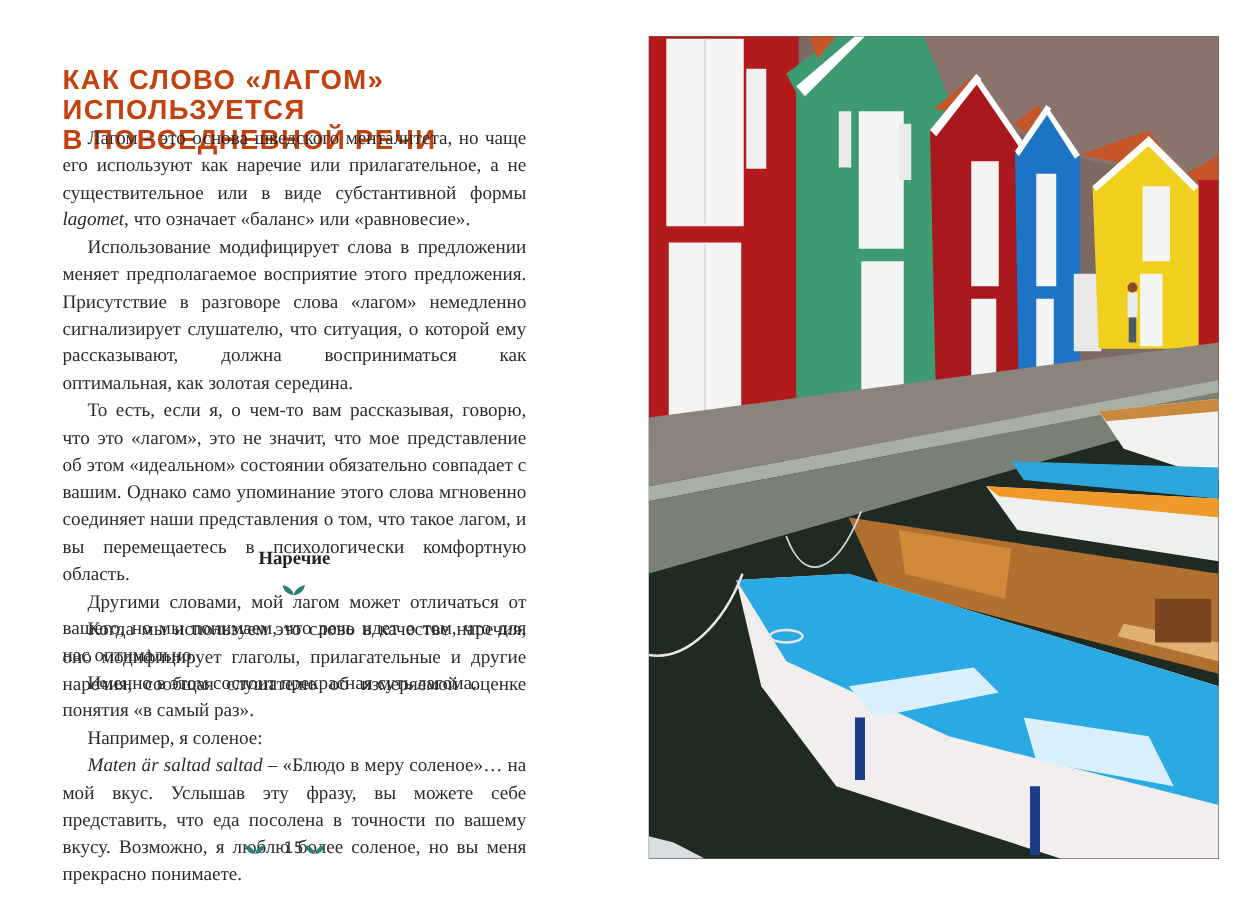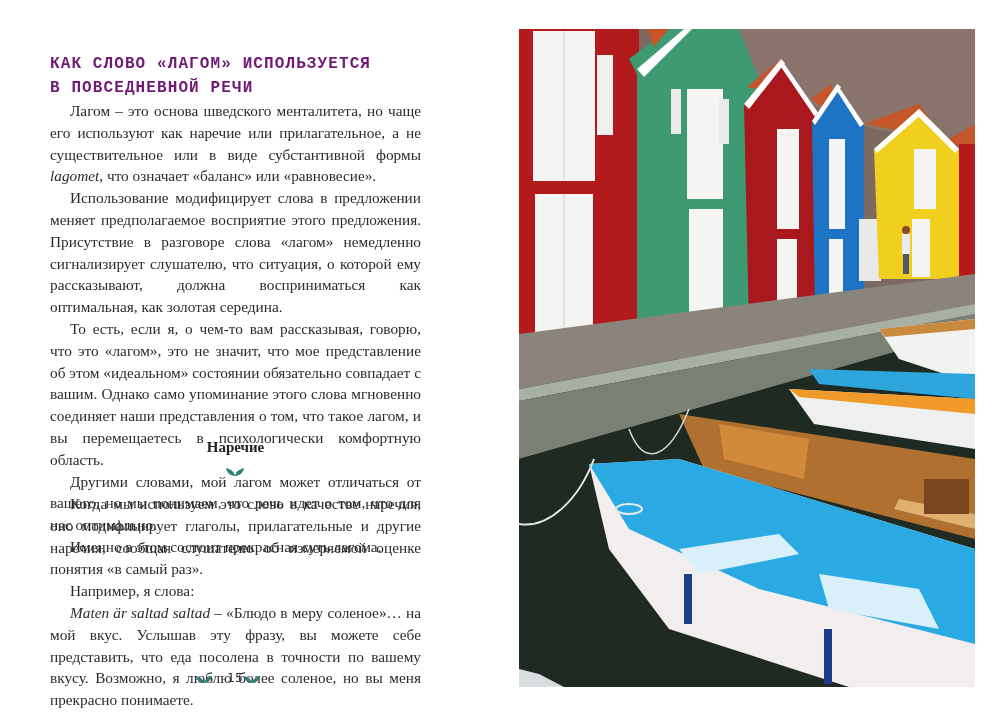--- a/index.html
+++ b/index.html
@@ -3,22 +3,22 @@
 <meta charset="utf-8">
 <style>
   html, body { margin: 0; padding: 0; }
   body {
     width: 1001px; height: 719px; background: #ffffff; position: relative; overflow: hidden;
     font-family: "DejaVu Serif", "Liberation Serif", serif; color: #2a2a2a;
   }
   .page-left { position: absolute; left: 0; top: 0; width: 500px; height: 719px; }
   .title {
     position: absolute; left: 50px; top: 52px; width: 400px;
-    font-family: Liberation Mono, monospace; font-weight: bold;
-    font-size: 16px; line-height: 24px; letter-spacing: 1.1px; color: #701a75;
+    font-family: Liberation Sans, sans-serif; font-weight: bold;
+    font-size: 22px; line-height: 24px; letter-spacing: 1.1px; color: #c2410c;
   }
   .title span { display: block; }
   .body-text {
     position: absolute; left: 50px; width: 371px;
     font-family: "Liberation Serif", "DejaVu Serif", serif; font-size: 15.3px; line-height: 21.8px;
     color: #2b2b2b; text-align: justify;
   }
   .body-text p { margin: 0; text-indent: 20px; }
   .block1 { top: 100px; }
   .subhead {
@@ -60,21 +60,21 @@
 
   <div class="subhead">Наречие</div>
 
   <svg class="leaf-orn" viewBox="0 0 18 10">
     <path d="M9 9 C6 9 1 7 0 1 C4 2 8 4 9 9 Z" fill="#2f7f78"></path>
     <path d="M9 9 C12 9 17 7 18 1 C14 2 10 4 9 9 Z" fill="#2f7f78"></path>
   </svg>
 
   <div class="body-text block2">
     <p>Когда мы используем это слово в качестве наречия, оно модифицирует глаголы, прилагательные и другие наречия, сообщая слушателю об измеряемой оценке понятия «в самый раз».</p>
-    <p>Например, я слова:</p>
+    <p>Например, я соленое:</p>
     <p><span class="em">Maten är saltad saltad</span><span> – «Блюдо в меру соленое»… на мой вкус. Услышав эту фразу, вы можете себе представить, что еда посолена в точности по вашему вкусу. Возможно, я люблю более соленое, но вы меня прекрасно понимаете.</span></p>
   </div>
 
   <div class="footer">
     <svg class="leaf-l" viewBox="0 0 18 10">
       <path d="M9 9 C6 9 1 7 0 1 C4 2 8 4 9 9 Z" fill="#2f7f78"></path>
       <path d="M9 9 C12 9 17 7 18 1 C14 2 10 4 9 9 Z" fill="#2f7f78"></path>
     </svg>
     <span class="pn">15</span>
     <svg class="leaf-r" viewBox="0 0 18 10">

